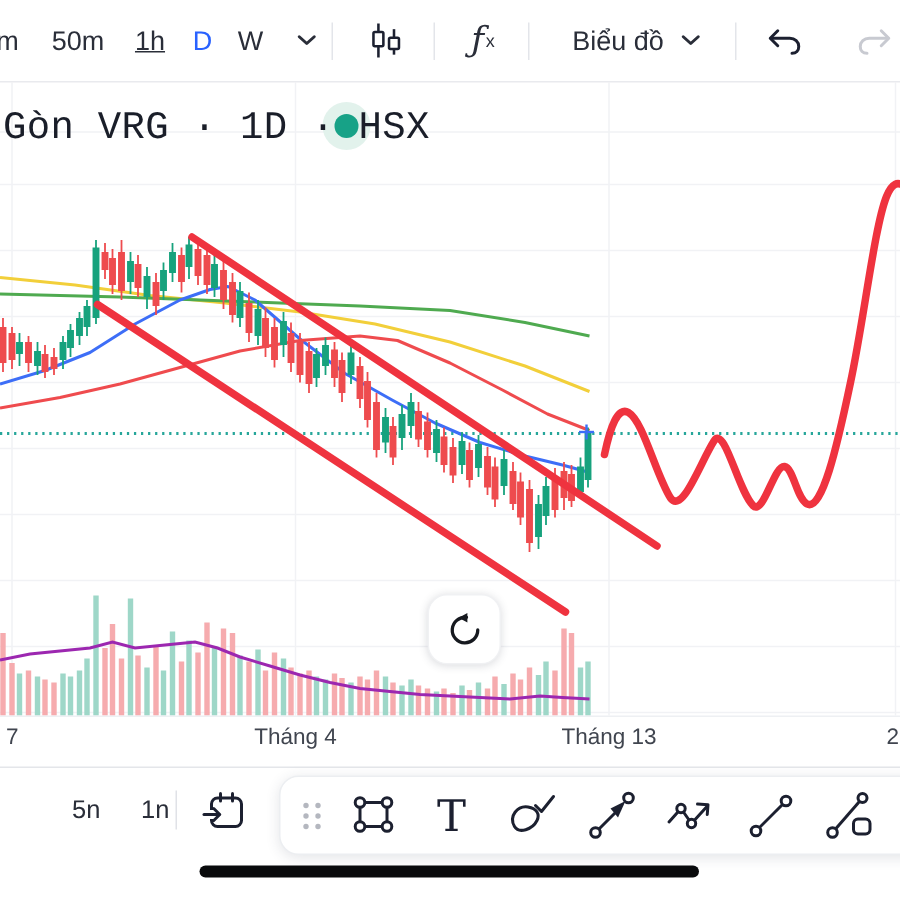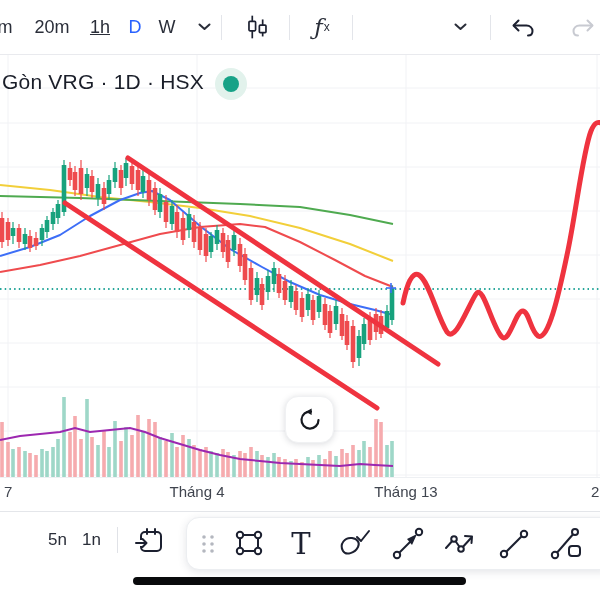--- a/index.html
+++ b/index.html
@@ -9,57 +9,57 @@
     -webkit-font-smoothing:antialiased;
   }
   
   .topbar{position:absolute;left:0;top:0;width:600px;height:54px;background:#fff;border-bottom:1px solid #e9eaee;z-index:30;}
   .tb-item{position:absolute;top:0;height:54px;display:flex;align-items:center;justify-content:center;font-size:18px;color:#2a2e39;}
   .tb-sep{position:absolute;top:15px;width:1px;height:25px;background:#e3e5ea;}
   .interval.active{color:#2962ff;}
   .fx-f{font-family:"DejaVu Serif","Liberation Serif",serif;font-style:italic;font-size:23px;}
   .fx-x{font-size:12px;vertical-align:-5px;margin-left:1px;}
   
-  .symbol-row{position:absolute;left:2px;top:70px;z-index:20;font-size:21px;color:#1a1e29;letter-spacing:.2px;}
+  .symbol-row{position:absolute;left:2px;top:70px;z-index:20;font-size:26px;color:#1a1e29;letter-spacing:.2px;font-family:Liberation Mono, monospace;}
   .status-halo{position:absolute;left:215px;top:68px;width:32px;height:32px;border-radius:50%;background:#e2f2ec;z-index:19;}
   .status-dot{position:absolute;left:223px;top:76px;width:16px;height:16px;border-radius:50%;z-index:21;}
   
   .chart-svg{position:absolute;left:0;top:54px;z-index:5;}
   
   .refresh-btn{position:absolute;left:285px;top:396px;width:47px;height:45px;background:#fff;border:1px solid #f0f1f3;border-radius:13px;box-shadow:0 1px 6px rgba(55,60,80,.18);z-index:25;display:flex;align-items:center;justify-content:center;}
   
   .xaxis-label{position:absolute;top:483px;font-size:15px;color:#40454f;z-index:10;white-space:nowrap;}
   .xl-0{left:4px;}
   .xl-1{left:197px;transform:translateX(-50%);}
   .xl-2{left:406px;transform:translateX(-50%);}
   .xl-3{left:591px;}
   .axis-sep{position:absolute;left:0;top:477px;width:600px;height:1px;background:#eef0f3;z-index:6;}
   
   .bottom-sep{position:absolute;left:0;top:511px;width:600px;height:1px;background:#e4e6ea;z-index:30;}
   .bottombar{position:absolute;left:0;top:512px;width:600px;height:88px;background:#fff;z-index:31;margin-left:36px;}
   .range-btn{position:absolute;top:18px;font-size:17px;color:#2a2e39;}
-  .rb-0{left:12px;} .rb-1{left:46px;}
+  .rb-0{left:12px;} .rb-1{left:58px;}
   .bb-sep{position:absolute;left:81px;top:15px;width:1px;height:26px;background:#e0e2e7;}
   .goto-date{position:absolute;left:98px;top:14px;width:30px;height:30px;}
   
   .tool-panel{position:absolute;left:186px;top:517px;width:430px;height:51px;background:#fff;border:1px solid #eceef1;border-radius:13px;box-shadow:0 2px 9px rgba(50,55,75,.13);z-index:32;}
   .tool{position:absolute;top:8px;width:36px;height:36px;display:flex;align-items:center;justify-content:center;}
   .t-handle{left:3px;} .t-rect{left:44px;} .t-text{left:96px;} .t-brush{left:150px;}
   .t-arrow{left:203px;} .t-zig{left:256px;} .t-line{left:309px;} .t-ray{left:362px;}
   .text-T{font-family:"DejaVu Serif","Liberation Serif",serif;font-size:29px;color:#1c2030;line-height:1;}
   
   .home-indicator{position:absolute;left:133px;top:577px;width:333px;height:8px;border-radius:4px;background:#090a0c;z-index:40;}
   svg.icon{display:block;}
 </style>
 </head>
 <body>
 
 <div class="topbar">
   <span class="tb-item interval" style="left:-6px;width:22px;">m</span>
-  <span class="tb-item interval" style="left:30px;width:44px;">20m</span>
+  <span class="tb-item interval" style="left:30px;width:44px;">50m</span>
   <span class="tb-item interval" style="left:86px;width:28px;text-decoration:underline;">1h</span>
   <span class="tb-item interval active" style="left:126px;width:18px;">D</span>
   <span class="tb-item interval" style="left:155px;width:24px;">W</span>
   <span class="tb-item" style="left:196px;width:16px;">
     <svg class="icon" width="13" height="8" viewBox="0 0 13 8">
         <polyline points="1.5,1.5 6.5,6 11.5,1.5" fill="none" stroke="#2a2e39" stroke-width="2" stroke-linecap="round" stroke-linejoin="round"></polyline>
       </svg>
   </span>
   <div class="tb-sep" style="left:221px;"></div>
   <span class="tb-item" style="left:239px;width:36px;">
@@ -71,20 +71,21 @@
         <rect x="20.5" y="16" width="7" height="8" rx="1"></rect>
       </g>
     </svg>
   </span>
   <div class="tb-sep" style="left:289px;"></div>
   <span class="tb-item" style="left:303px;width:38px;">
     <span class="fx-f">ƒ</span>
       <span class="fx-x">x</span>
   </span>
   <div class="tb-sep" style="left:352px;"></div>
+  <span class="tb-item" style="left:372px;width:80px;">Biểu đồ</span>
   <span class="tb-item" style="left:452px;width:16px;">
     <svg class="icon" width="13" height="8" viewBox="0 0 13 8">
         <polyline points="1.5,1.5 6.5,6 11.5,1.5" fill="none" stroke="#2a2e39" stroke-width="2" stroke-linecap="round" stroke-linejoin="round"></polyline>
       </svg>
   </span>
   <div class="tb-sep" style="left:490px;"></div>
   <span class="tb-item" style="left:506px;width:32px;">
     <svg class="icon" width="26" height="26" viewBox="0 0 26 26">
       <path d="M5 11.5 H17.5 C21 11.5 23.5 14 23.5 17 C23.5 19.8 21.8 21.5 19 21.5" fill="none" stroke="#1c2030" stroke-width="2" stroke-linecap="round"></path>
       <polyline points="9.5,6.5 4.5,11.5 9.5,16.5" fill="none" stroke="#1c2030" stroke-width="2" stroke-linecap="round" stroke-linejoin="round"></polyline>

